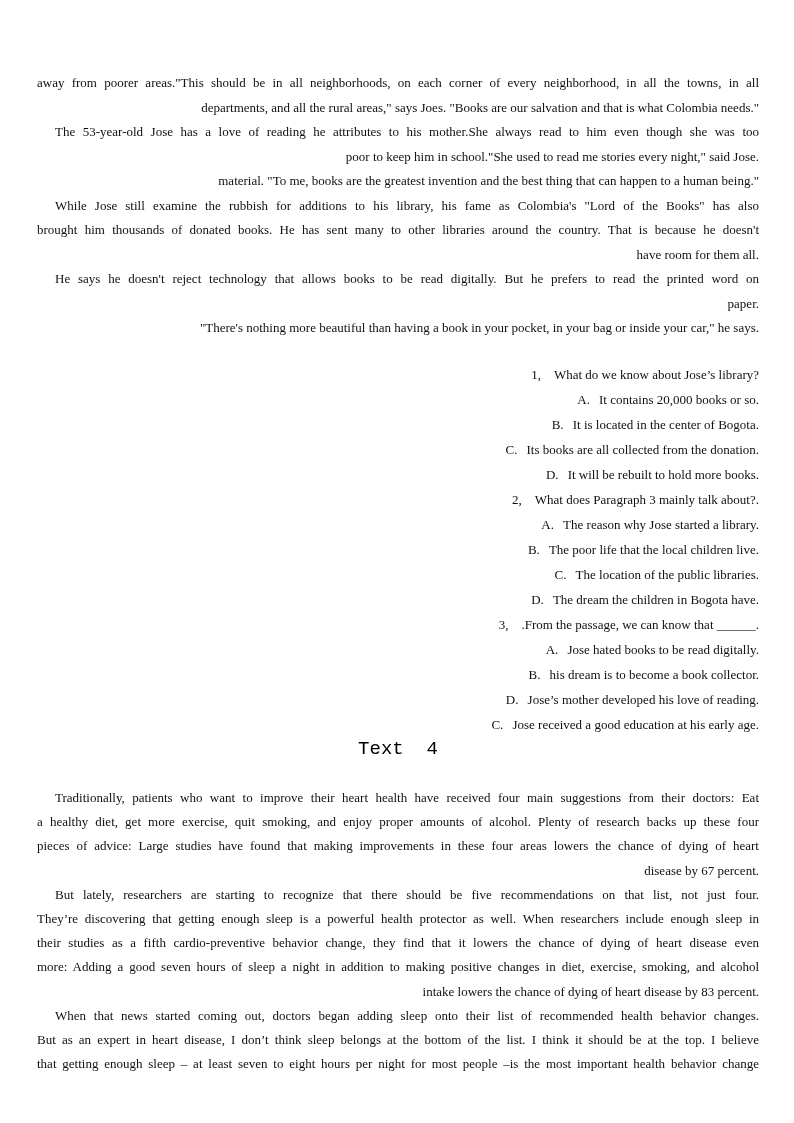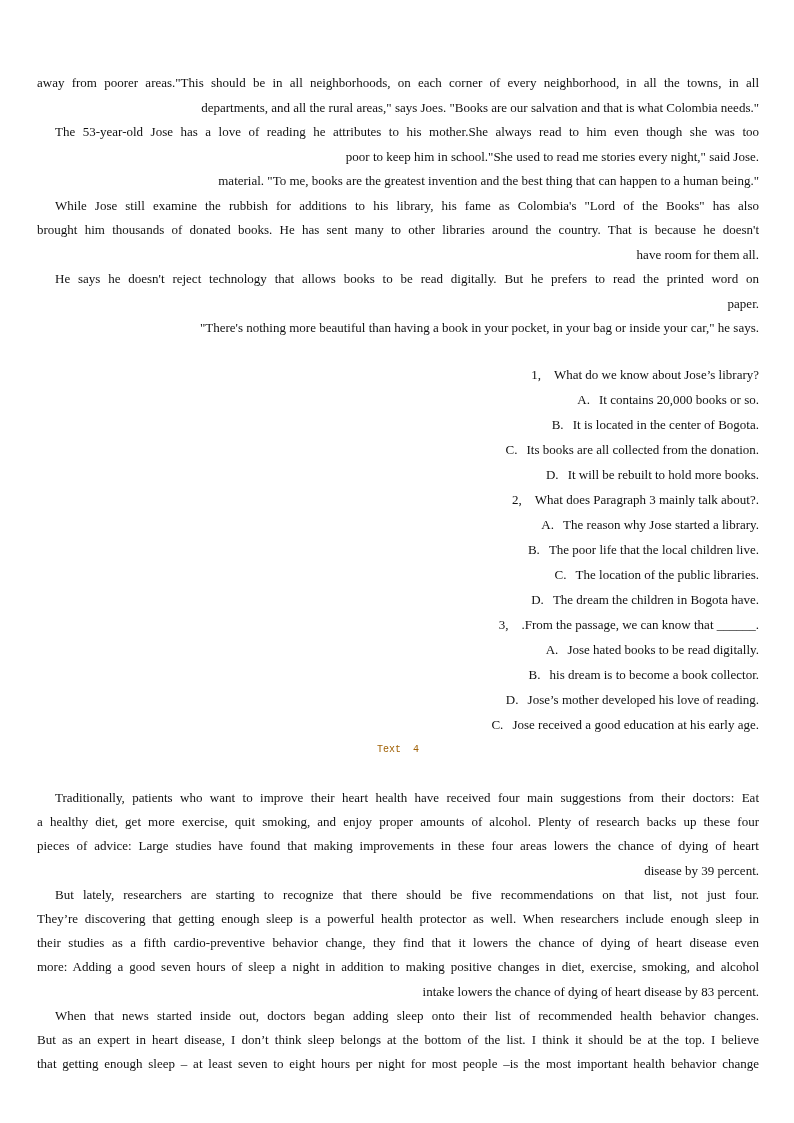--- a/index.html
+++ b/index.html
@@ -34,24 +34,24 @@
   .ind { padding-left: 18px; }
   #text4head {
     position: absolute;
     left: 37px;
     top: 739px;
     width: 722px;
     height: 21px;
     line-height: 21px;
     text-align: center;
     font-family: "Liberation Mono", "DejaVu Sans Mono", monospace;
-    font-size: 10px;
+    font-size: 19px;
     font-weight: 500;
     white-space: pre;
-    color: #a16207;
+    color: #000000;
     overflow: hidden;
   }
 </style>
 </head>
 <body>
 
 <div class="page">
 
   <div class="block" id="passage">
     <div class="ln j">away from poorer areas."This should be in all neighborhoods, on each corner of every neighborhood, in all the towns, in all</div>
@@ -84,24 +84,24 @@
     <div class="ln"><span>D.  </span><span>Jose’s mother developed his love of reading.</span></div>
     <div class="ln"><span>C.  </span><span>Jose received a good education at his early age.</span></div>
   </div>
 
   <div id="text4head">Text  4</div>
 
   <div class="block" id="text4">
     <div class="ln j ind">Traditionally, patients who want to improve their heart health have received four main suggestions from their doctors: Eat</div>
     <div class="ln j">a healthy diet, get more exercise, quit smoking, and enjoy proper amounts of alcohol. Plenty of research backs up these four</div>
     <div class="ln j">pieces of advice: Large studies have found that making improvements in these four areas lowers the chance of dying of heart</div>
-    <div class="ln">disease by 39 percent.</div>
+    <div class="ln">disease by 67 percent.</div>
     <div class="ln j ind">But lately, researchers are starting to recognize that there should be five recommendations on that list, not just four.</div>
     <div class="ln j">They’re discovering that getting enough sleep is a powerful health protector as well. When researchers include enough sleep in</div>
     <div class="ln j">their studies as a fifth cardio-preventive behavior change, they find that it lowers the chance of dying of heart disease even</div>
     <div class="ln j">more: Adding a good seven hours of sleep a night in addition to making positive changes in diet, exercise, smoking, and alcohol</div>
     <div class="ln">intake lowers the chance of dying of heart disease by 83 percent.</div>
-    <div class="ln j ind">When that news started inside out, doctors began adding sleep onto their list of recommended health behavior changes.</div>
+    <div class="ln j ind">When that news started coming out, doctors began adding sleep onto their list of recommended health behavior changes.</div>
     <div class="ln j">But as an expert in heart disease, I don’t think sleep belongs at the bottom of the list. I think it should be at the top. I believe</div>
     <div class="ln j">that getting enough sleep – at least seven to eight hours per night for most people –is the most important health behavior change</div>
   </div>
 
 </div>
 
 </body></html>

